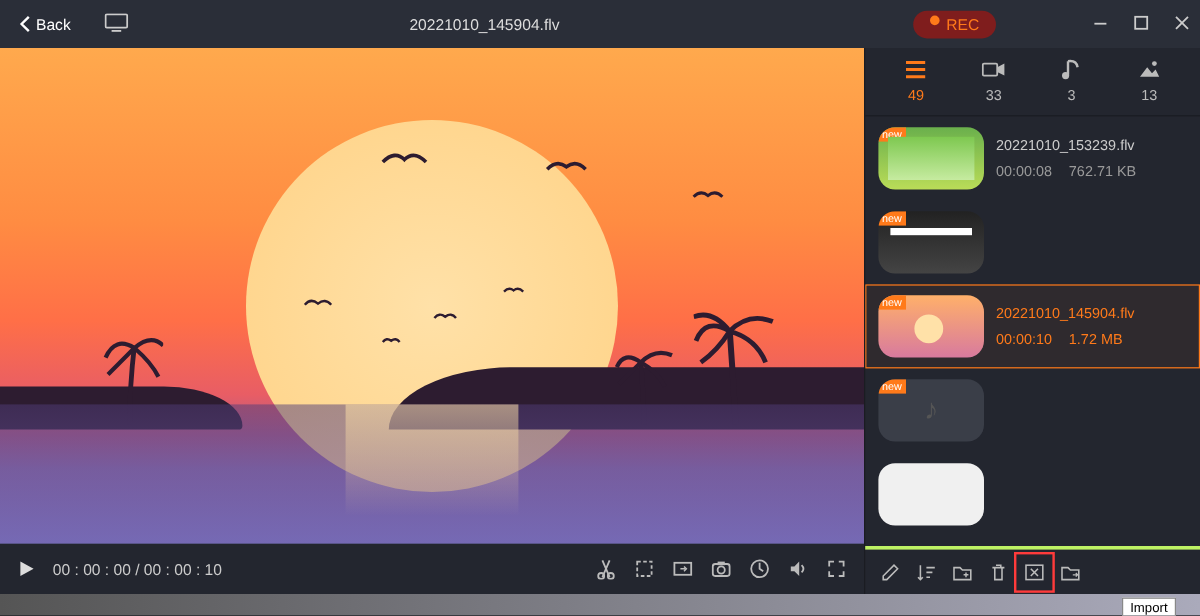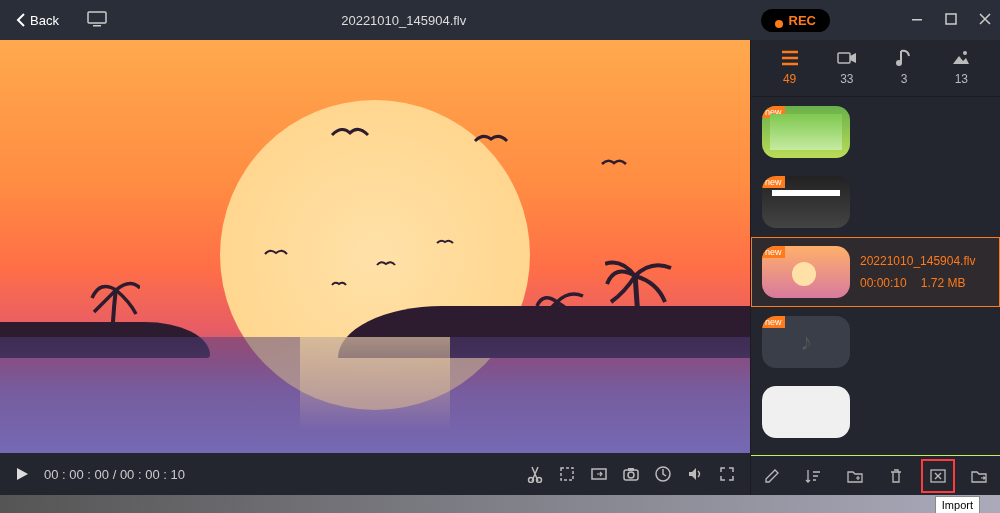--- a/index.html
+++ b/index.html
@@ -38,28 +38,28 @@
     color: #ccc;
   }
   .title-center {
     flex: 1;
     text-align: center;
     color: #ddd;
     font-size: 13px;
     margin-left: -60px;
   }
   .rec-pill {
-    background: #000000;
+    background: #7f1d1d;
     border-radius: 14px;
     padding: 4px 14px;
     display: flex;
-    align-items: flex-end;
+    align-items: flex-start;
     gap: 6px;
     color: #ff7a1a;
-    font-weight: 700;
+    font-weight: 400;
     font-size: 13px;
     margin-right: 80px;
     cursor: pointer;
   }
   .rec-dot {
     width: 8px;
     height: 8px;
     border-radius: 50%;
     background: #ff7a1a;
   }
@@ -159,21 +159,21 @@
     gap: 14px;
     color: #ccc;
     font-size: 13px;
   }
   .player-controls .spacer { flex:1; }
   .pc-icon { cursor:pointer; color:#bbb; display:flex; align-items:center; }
   .pc-icon svg { fill:#bbb; }
 
   
   .sidebar {
-    width: 250px;
+    width: 280px;
     background: #23262f;
     display: flex;
     flex-direction: column;
     border-left: 1px solid #1a1c22;
   }
   .side-tabs {
     display: flex;
     justify-content: space-around;
     padding: 8px 10px 10px;
     border-bottom: 1px solid #1a1c22;
@@ -230,24 +230,24 @@
     flex-direction:column;
     justify-content:center;
     gap:8px;
     font-size:12px;
     color:#ccc;
   }
   .f-meta { display:flex; gap:14px; font-size:12px; color:#9a9a9a;}
 
   .side-footer {
     height:40px;
-    border-top:1px solid #bef264;
+    border-top:3px solid #bef264;
     display:flex;
     align-items:center;
-    justify-content:space-between;
+    justify-content:flex-start;
     padding:0 6px;
     color:#bbb;
     position:relative;
   }
   .side-footer .sf-icon { cursor:pointer; display:flex; align-items:center; justify-content:center; width:30px; height:30px; }
   .side-footer .sf-icon.highlight { outline:2px solid #ff3b3b; }
   .tooltip-import{
     position:absolute;
     right:20px;
     top:40px;
@@ -456,20 +456,27 @@
             </svg>
           <span>13</span>
         </div>
       </div>
 
       <div class="file-list" id="file-list">
           <div class="file-item">
             <div class="thumb t1">
               <span class="thumb-new">new</span>
             </div>
+            <div class="file-info">
+              <div class="f-name">20221010_153239.flv</div>
+              <div class="f-meta">
+                <span>00:00:08</span>
+                <span>762.71 KB</span>
+              </div>
+            </div>
           </div>
           <div class="file-item">
             <div class="thumb t2">
               <span class="thumb-new">new</span>
             </div>
           </div>
           <div class="file-item active">
             <div class="thumb t3">
               <span class="thumb-new">new</span>
             </div>

